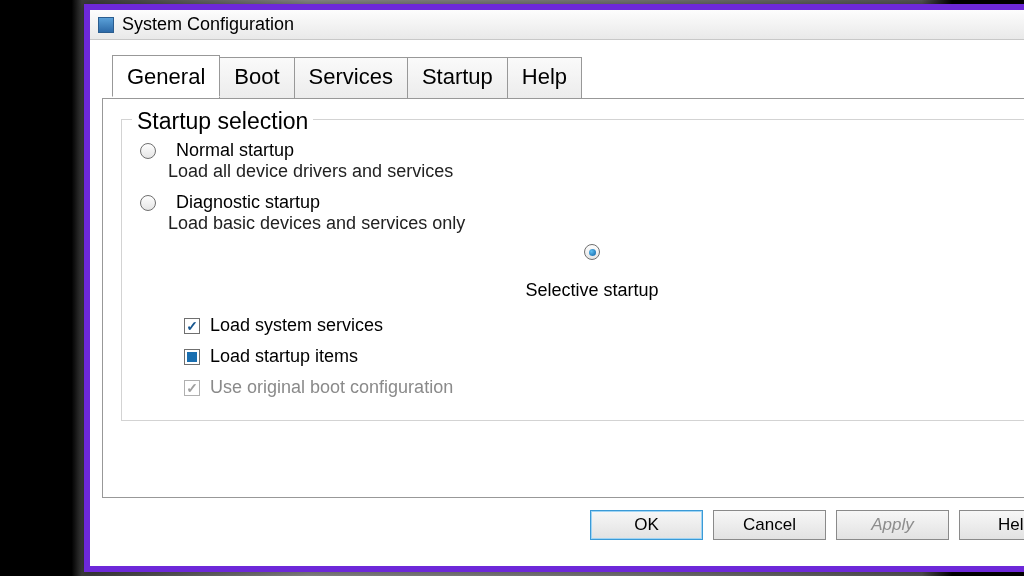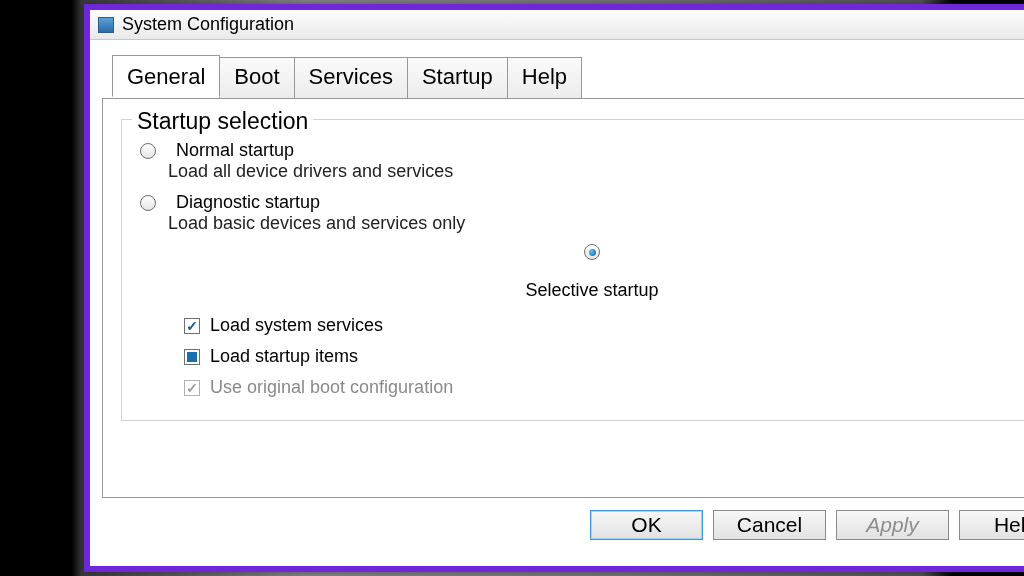--- a/index.html
+++ b/index.html
@@ -163,21 +163,21 @@
       display: flex;
       justify-content: flex-end;
       gap: 10px;
       padding: 12px 10px 14px 10px;
     }
     .btn {
       width: 113px;
       height: 30px;
       border: 1px solid #8a8a8a;
       background: linear-gradient(#f7f7f7,#e2e2e2);
-      font-size: 21px;
+      font-size: 17px;
       cursor: pointer;
       display: flex; align-items: center; justify-content: center;
     }
     .btn.default {
       border: 1px solid #3b9ad6;
       box-shadow: inset 0 0 0 1px #9fd4f4;
     }
     .btn.disabled { color: #8d8d8d; cursor: default; font-style: italic; }
   </style>
 </head>

